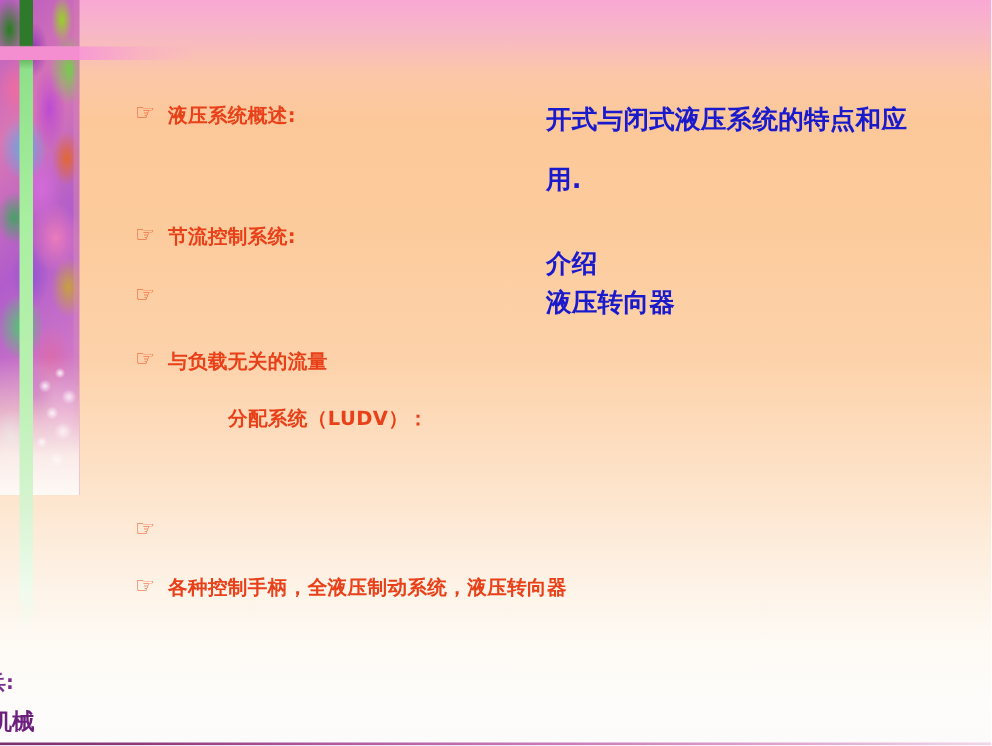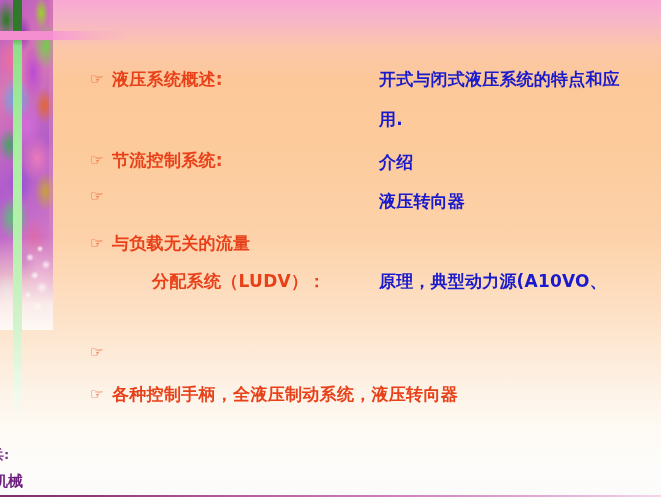--- a/index.html
+++ b/index.html
@@ -185,31 +185,30 @@
     line-height: 1;
     width: 22px;
     display: inline-block;
     transform: translateY(-1px);
   }
 
   .label {
     color: #e8411a;
     font-family: "DejaVu Sans", "Liberation Sans", sans-serif;
     font-weight: bold;
-    font-size: 17px;
+    font-size: 13px;
     letter-spacing: 0.3px;
   }
 
   .value {
     color: #1a1acd;
     font-family: "DejaVu Serif", "Liberation Serif", serif;
     font-weight: bold;
     font-size: 17px;
     letter-spacing: 0.2px;
-    margin-left: 15px;
   }
 
   .value-cn {
     font-family: "DejaVu Sans", "Liberation Sans", sans-serif;
   }
 
   
   .footer {
     position: absolute;
     left: -22px;
@@ -255,41 +254,38 @@
       <span class="value value-cn">开式与闭式液压系统的特点和应</span>
     </div>
     <div class="row" style="left:364px; top:108px;">
       <span class="value value-cn">用.</span>
     </div>
 
     <div class="row" style="left:90px; top:149px;">
       <span class="bullet">☞</span>
       <span class="label">节流控制系统:</span>
     </div>
-    <div class="row" style="left:364px; top:151px;">
+    <div class="row" style="left:364px; top:164px;">
       <span class="value value-cn">介绍</span>
     </div>
 
     <div class="row" style="left:90px; top:190px;">
       <span class="bullet">☞</span>
     </div>
     <div class="row" style="left:364px; top:190px;">
       <span class="value value-cn">液压转向器</span>
     </div>
 
     <div class="row" style="left:90px; top:232px;">
       <span class="bullet">☞</span>
       <span class="label">与负载无关的流量</span>
     </div>
     <div class="row" style="left:152px; top:270px;align-items:center;">
       <span class="label">分配系统（LUDV）：</span>
     </div>
-    <div class="row" style="left:364px; top:270px;">
-      <span class="value value-cn">原理，典型动力源(A10VO、</span>
-    </div>
 
     <div class="row" style="left:90px; top:346px;">
       <span class="bullet">☞</span>
     </div>
 
     <div class="row" style="left:90px; top:383px;">
       <span class="bullet">☞</span>
       <span class="label">各种控制手柄，全液压制动系统，液压转向器</span>
     </div>
 

